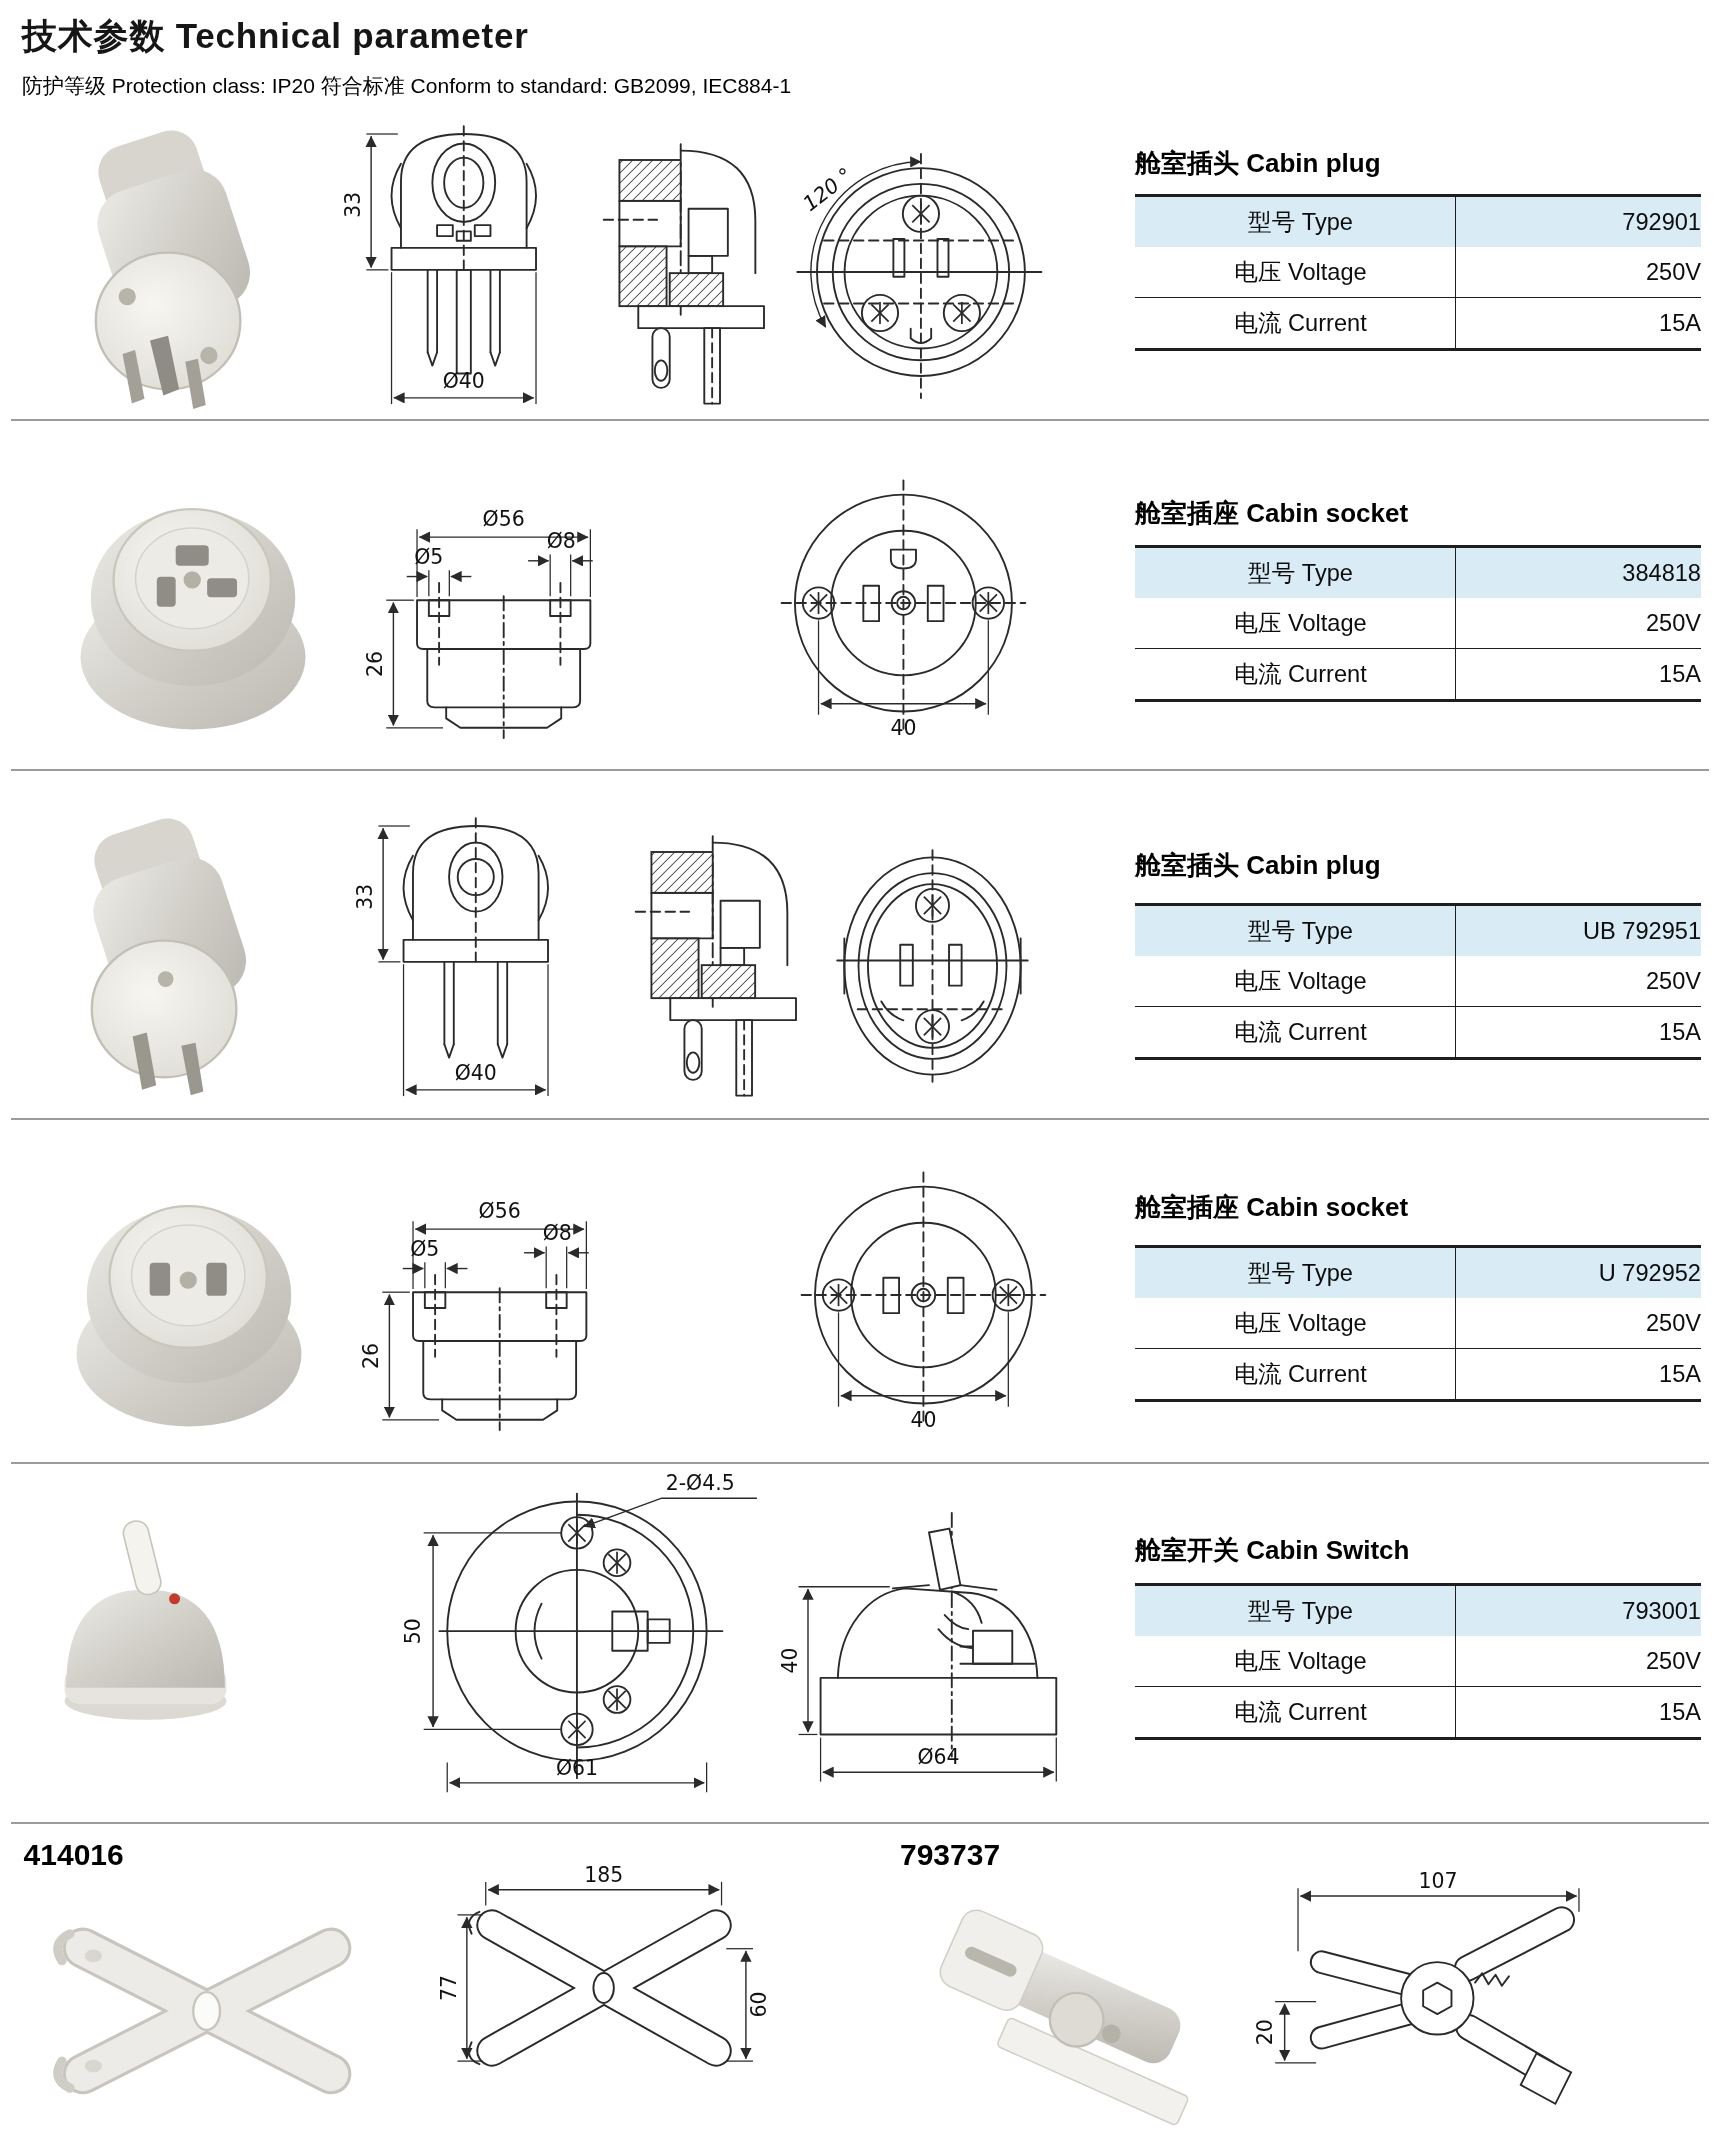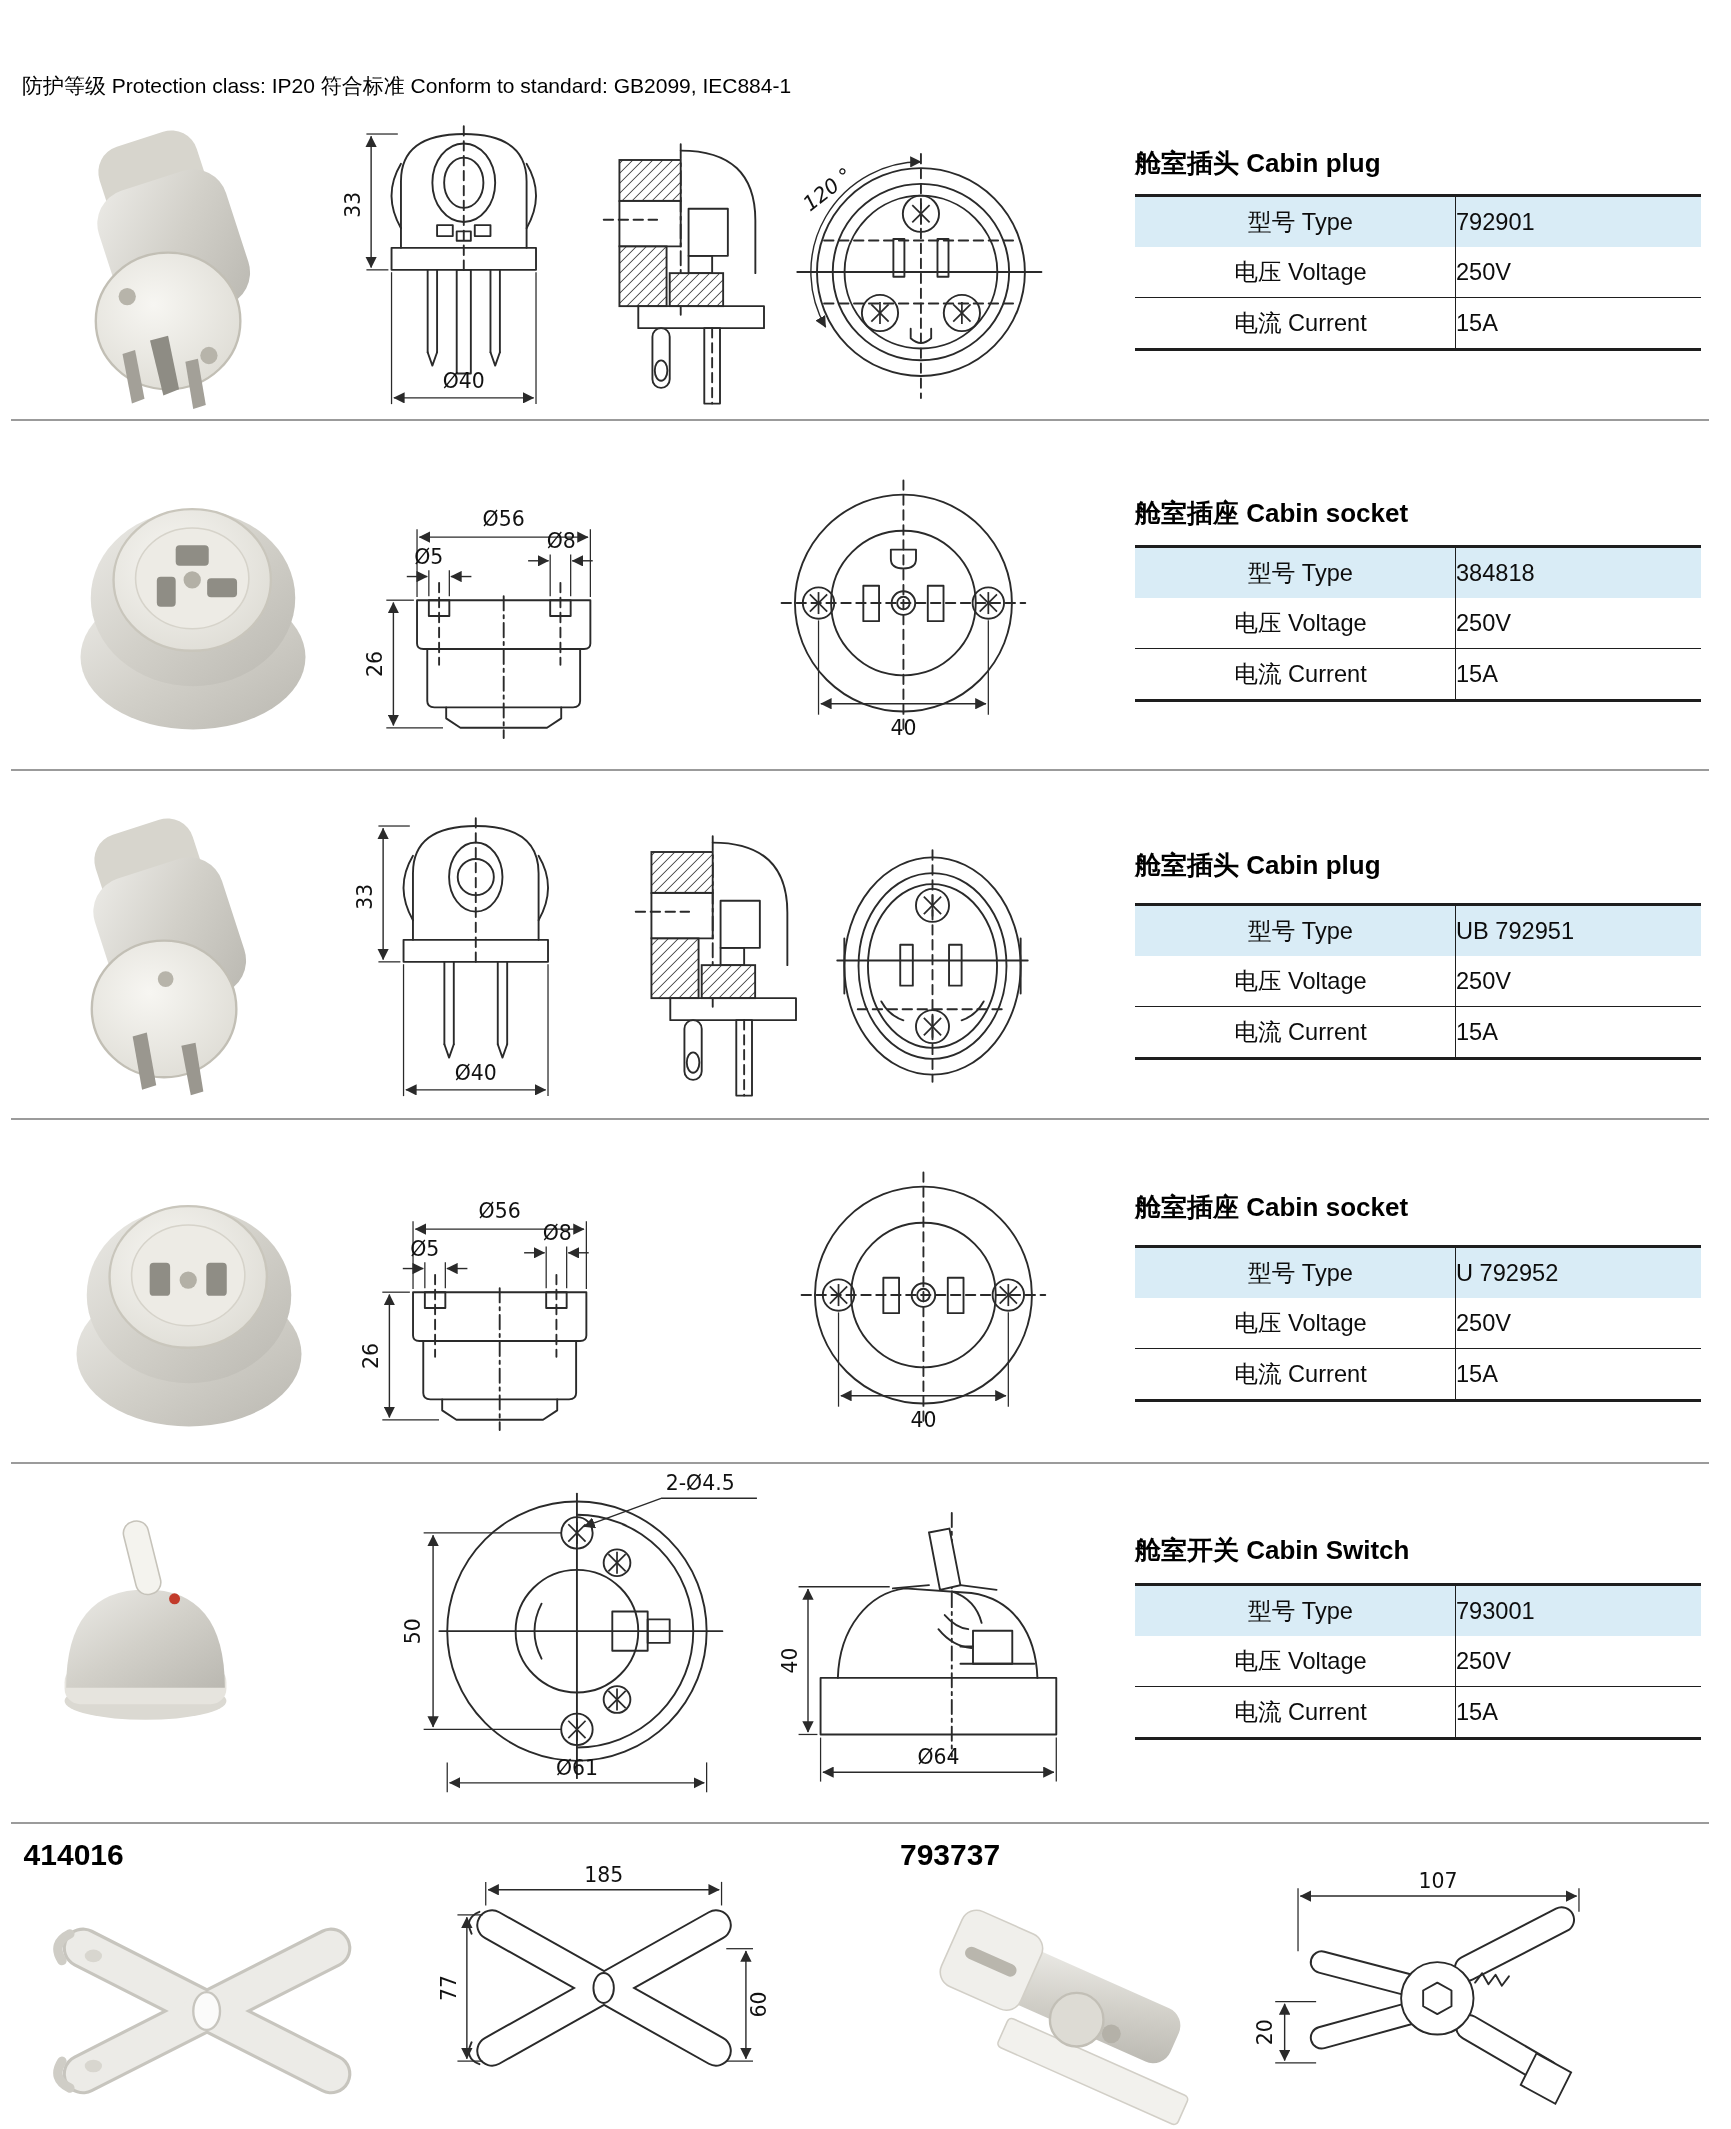--- a/index.html
+++ b/index.html
@@ -7,21 +7,21 @@
         font-family:"Liberation Sans","DejaVu Sans",sans-serif;color:#111;overflow:hidden}
   .abs{position:absolute}
   #main-title{left:22px;top:12.6px;font-size:35px;font-weight:600;letter-spacing:0.8px;color:#161616}
   #subtitle{left:22px;top:72px;font-size:21px;color:#000000}
   .sep{position:absolute;left:11px;width:1698px;height:2.4px;background:#9b9b9b}
   .ptitle{position:absolute;left:1135px;width:567px;font-size:26px;font-weight:700;color:#000}
   table.spec{position:absolute;left:1135px;width:566px;border-collapse:collapse;
              border-top:3.1px solid #1e1e1e;border-bottom:3.1px solid #1e1e1e;font-size:23.6px;color:#0d0d0d}
   table.spec td{height:50px;padding:0}
   table.spec td.lab{padding-left:11px;text-align:center}
-  table.spec td.val{width:245px;text-align:left;border-left:1.6px solid #1e1e1e}
+  table.spec td.val{width:245px;text-align:right;border-left:1.6px solid #1e1e1e}
   table.spec tr.hl{background:#d9ecf6}
   table.spec tr.mid td{border-bottom:1.6px solid #1e1e1e}
   .code{position:absolute;font-size:30px;font-weight:700;color:#000}
   svg{overflow:visible}
   svg text{font-family:"DejaVu Sans",sans-serif}
   .dimt{font-size:26px;fill:#111}
   .ln{fill:none;stroke:#2a2a2a;stroke-width:2.4;stroke-linecap:round;stroke-linejoin:round}
   .lnf{fill:#fff;stroke:#2a2a2a;stroke-width:2.4}
   .lnh{fill:url(#hb);stroke:#2a2a2a;stroke-width:2.4}
   .dsh{stroke-dasharray:12 7}
@@ -53,20 +53,21 @@
           <stop offset="1" stop-color="#d9d7cf"></stop>
       </radialGradient>
       <g id="scr" stroke="#2a2a2a" stroke-width="2.2" fill="none">
         <line x1="-11" y1="-11" x2="11" y2="11"></line>
           <line x1="-11" y1="11" x2="11" y2="-11"></line>
           <line x1="0" y1="-14" x2="0" y2="14"></line>
       </g>
     </defs>
   </svg>
 
+  <div class="abs" id="main-title">技术参数 Technical parameter</div>
   <div class="abs" id="subtitle">防护等级 Protection class: IP20  符合标准 Conform to standard: GB2099, IEC884-1</div>
 
   <svg class="abs" style="left:75px;top:130px" width="205" height="275" viewBox="0 0 260 350">
     <g transform="rotate(-18 130 175)">
       <rect x="70" y="5" width="130" height="120" rx="34" fill="#d7d5cd"></rect>
       <rect x="48" y="60" width="170" height="180" rx="44" fill="url(#gbody)"></rect>
     </g>
     <ellipse cx="118" cy="243" rx="92" ry="87" fill="url(#gface)" stroke="#c2bfb5" stroke-width="3"></ellipse>
     <circle cx="66" cy="212" r="11" fill="#b7b4aa"></circle>
     <circle cx="170" cy="287" r="11" fill="#b7b4aa"></circle>

